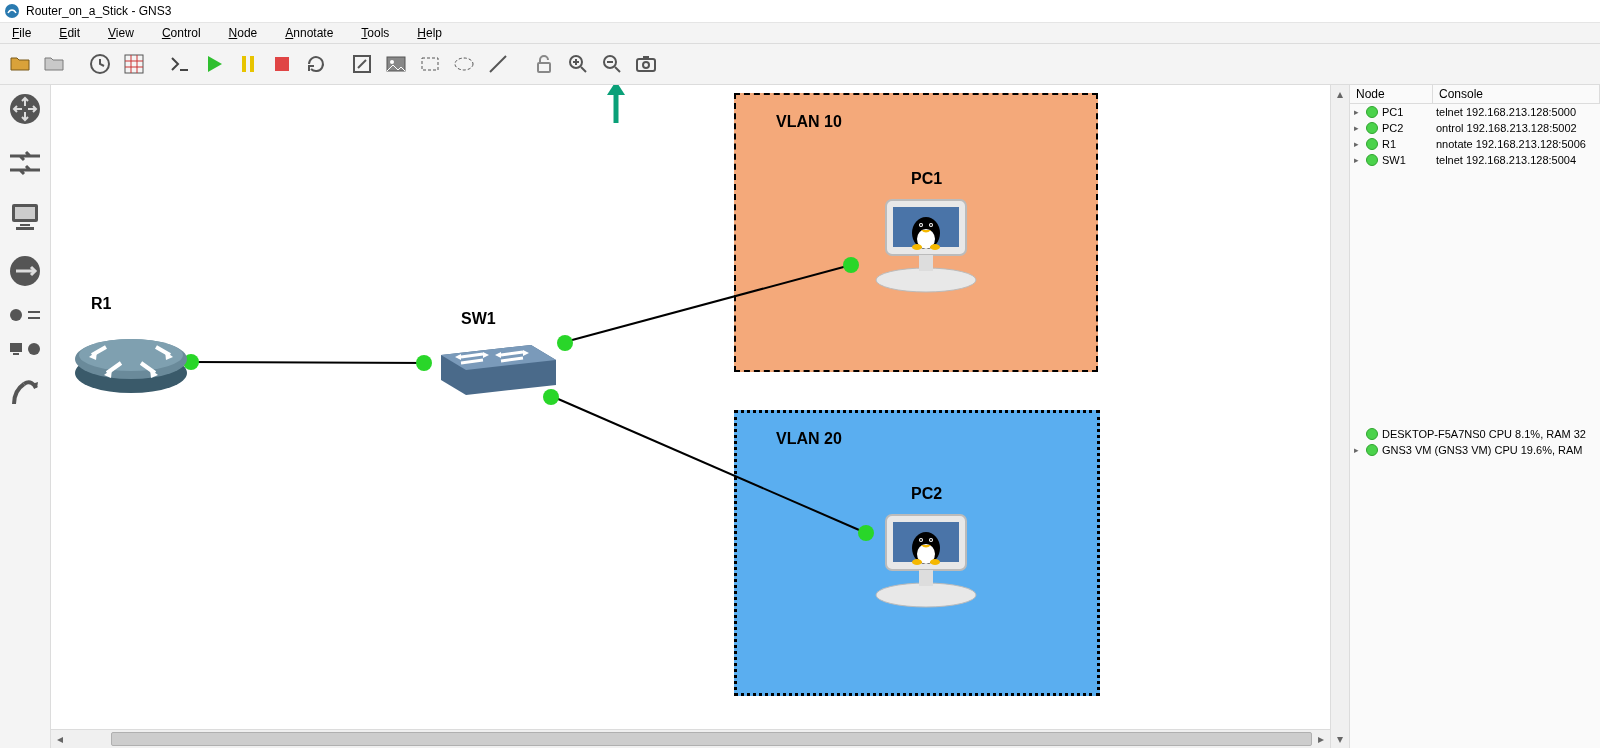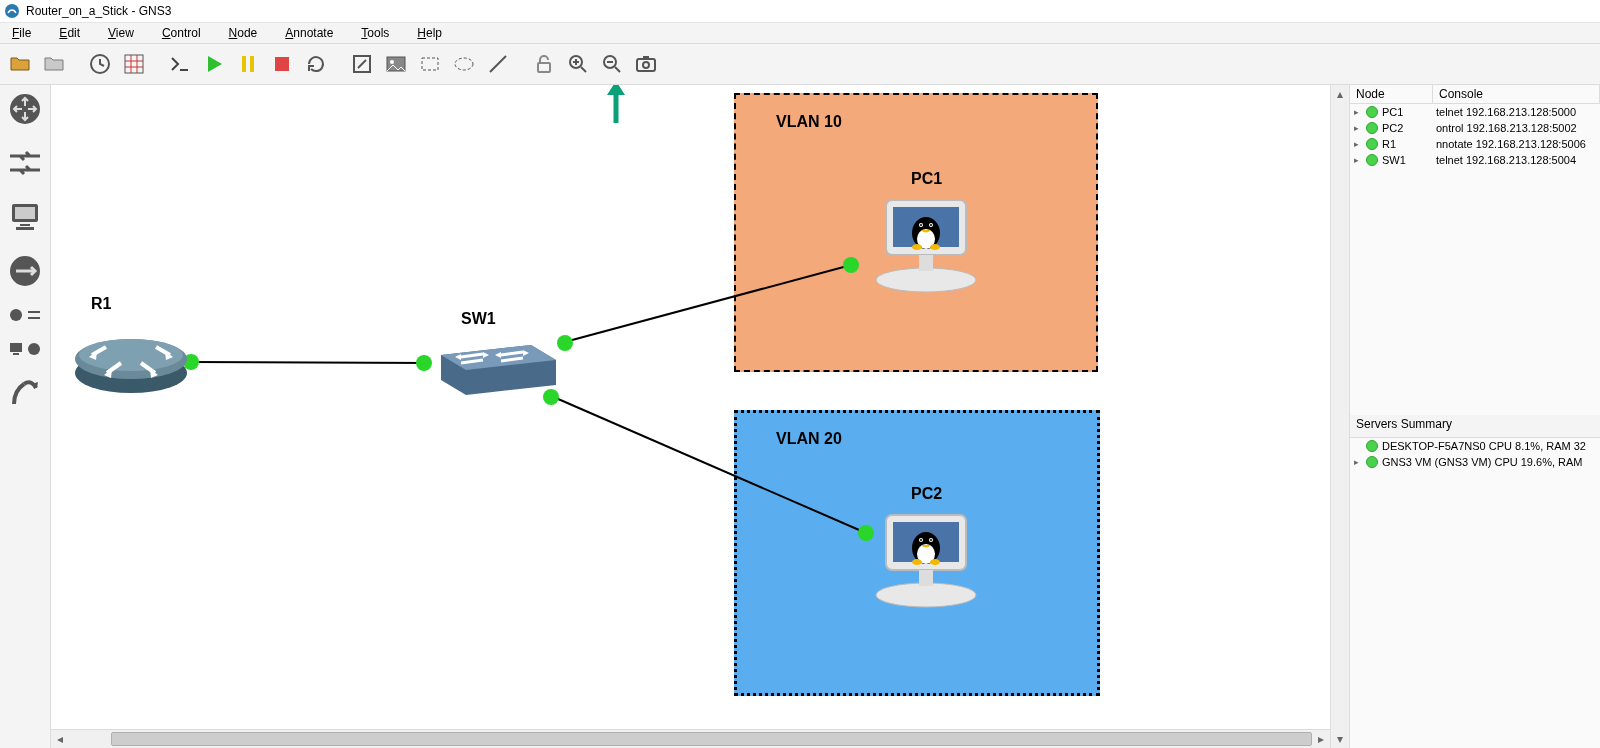--- a/index.html
+++ b/index.html
@@ -382,21 +382,20 @@
             <span class="nname">R1</span>
             <span>nnotate 192.168.213.128:5006</span>
           </div>
         <div class="treerow">
             <span class="chev">▸</span>
             <span class="statusdot"></span>
             <span class="nname">SW1</span>
             <span>telnet 192.168.213.128:5004</span>
           </div>
       </div>
-      <div class="panelhdr">Servers Summary</div>
       <div class="panelbody">
         <div class="treerow">
             <span class="chev" style="visibility:hidden">▸</span>
             <span class="statusdot"></span>
             <span>DESKTOP-F5A7NS0 CPU 8.1%, RAM 32</span>
           </div>
         <div class="treerow">
             <span class="chev">▸</span>
             <span class="statusdot"></span>
             <span>GNS3 VM (GNS3 VM) CPU 19.6%, RAM</span>

